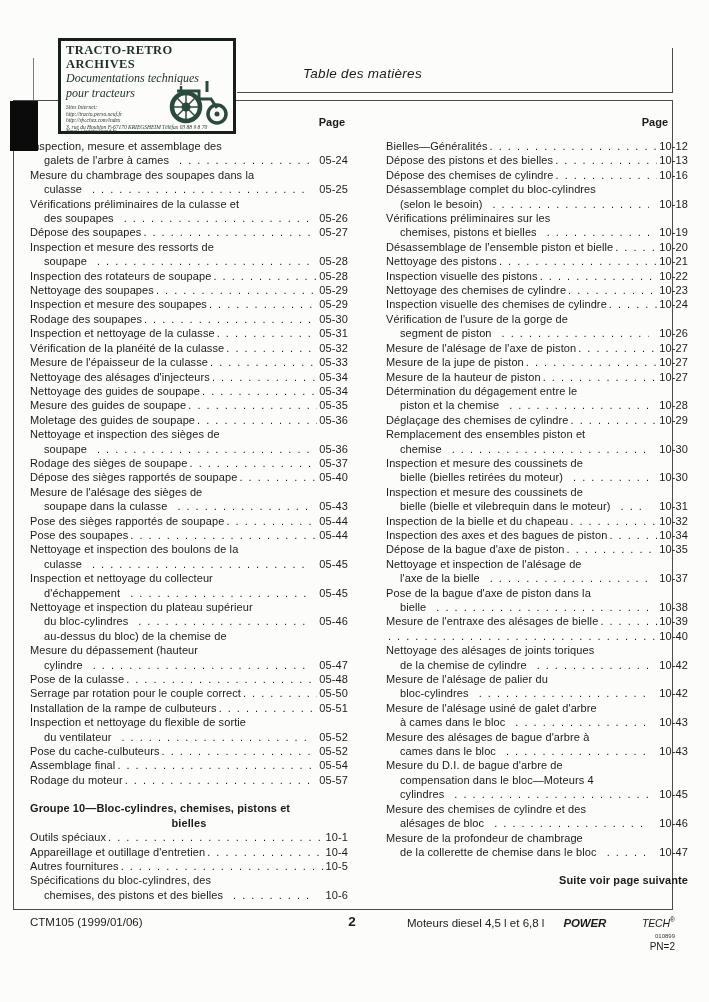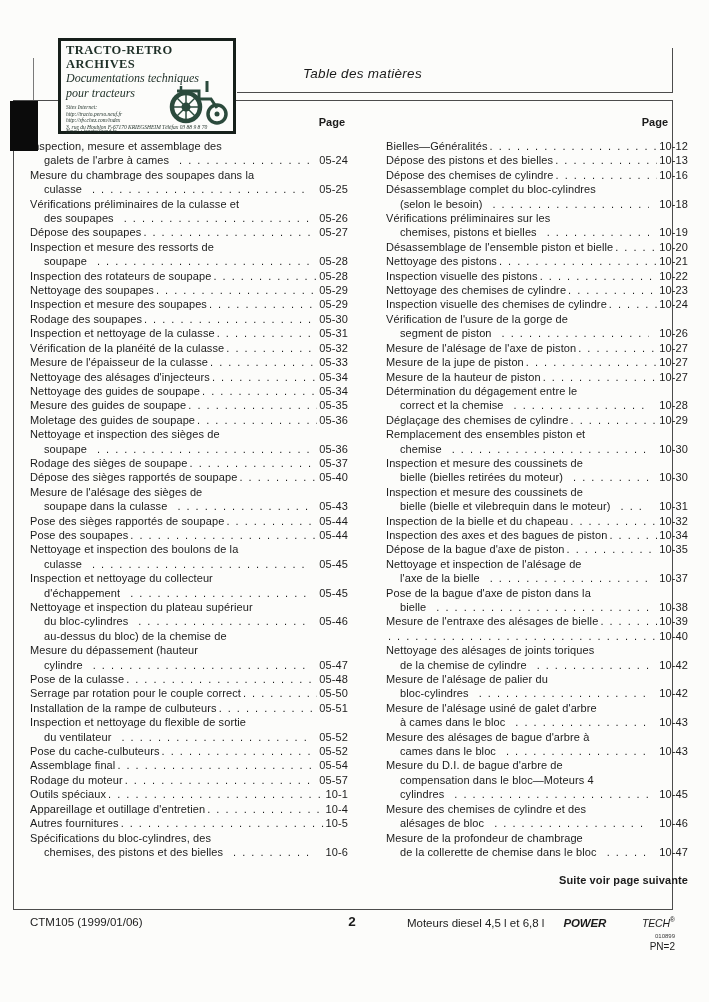--- a/index.html
+++ b/index.html
@@ -337,20 +337,24 @@
           <span class="pg">05-54</span>
         </div>
       </div>
       <div class="toc-entry">
         <div class="lastline">
           <span class="t">Rodage du moteur</span>
           <span class="leader">. . . . . . . . . . . . . . . . . . . . . . . . . . . . . . . . . . . . . . . . . . . . . . . . . . . . . . . . . . . . . . . . . . . . . . . . . . . . . . . . </span>
           <span class="pg">05-57</span>
         </div>
       </div>
+      <div class="toc-entry toc-heading space-before">
+        <div class="h-line">Groupe 10—Bloc-cylindres, chemises, pistons et</div>
+        <div class="h-line h-cont">bielles</div>
+      </div>
       <div class="toc-entry">
         <div class="lastline">
           <span class="t">Outils spéciaux</span>
           <span class="leader">. . . . . . . . . . . . . . . . . . . . . . . . . . . . . . . . . . . . . . . . . . . . . . . . . . . . . . . . . . . . . . . . . . . . . . . . . . . . . . . . </span>
           <span class="pg">10-1</span>
         </div>
       </div>
       <div class="toc-entry">
         <div class="lastline">
           <span class="t">Appareillage et outillage d'entretien</span>
@@ -472,21 +476,21 @@
       <div class="toc-entry">
         <div class="lastline">
           <span class="t">Mesure de la hauteur de piston</span>
           <span class="leader">. . . . . . . . . . . . . . . . . . . . . . . . . . . . . . . . . . . . . . . . . . . . . . . . . . . . . . . . . . . . . . . . . . . . . . . . . . . . . . . . </span>
           <span class="pg">10-27</span>
         </div>
       </div>
       <div class="toc-entry">
         <div class="line">Détermination du dégagement entre le</div>
         <div class="lastline cont">
-          <span class="t">correct et la chemise</span>
+          <span class="t">piston et la chemise</span>
           <span class="leader">. . . . . . . . . . . . . . . . . . . . . . . . . . . . . . . . . . . . . . . . . . . . . . . . . . . . . . . . . . . . . . . . . . . . . . . . . . . . . . . . </span>
           <span class="pg">10-28</span>
         </div>
       </div>
       <div class="toc-entry">
         <div class="lastline">
           <span class="t">Déglaçage des chemises de cylindre</span>
           <span class="leader">. . . . . . . . . . . . . . . . . . . . . . . . . . . . . . . . . . . . . . . . . . . . . . . . . . . . . . . . . . . . . . . . . . . . . . . . . . . . . . . . </span>
           <span class="pg">10-29</span>
         </div>

